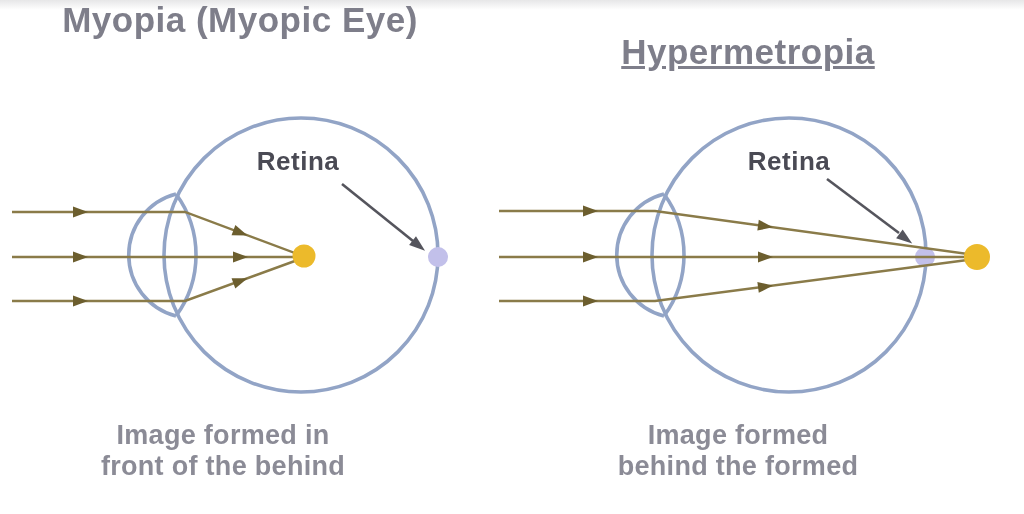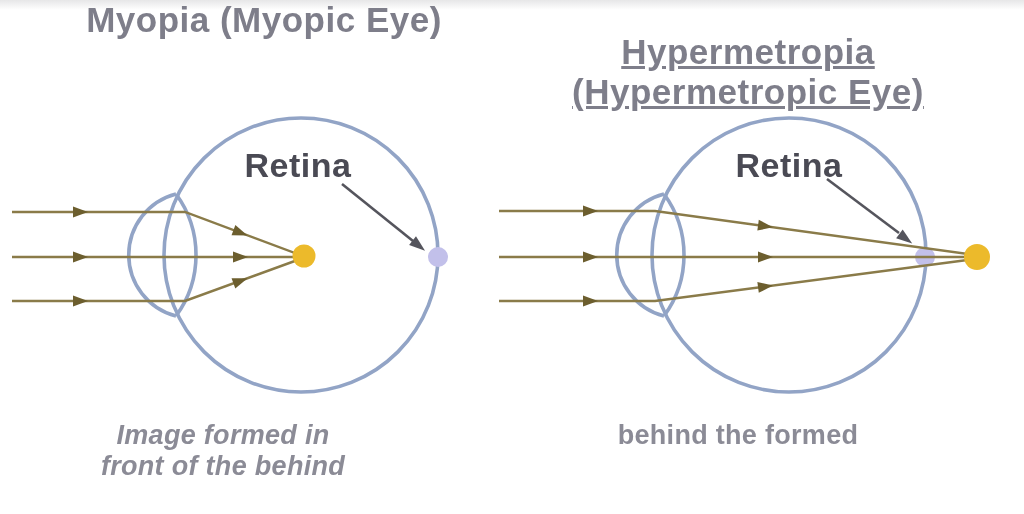--- a/index.html
+++ b/index.html
@@ -19,28 +19,28 @@
   .stage{
     position:relative;width:1024px;height:514px;background:var(--bg);
     overflow:hidden;
   }
   .top-fade{
     position:absolute;left:0;top:0;width:1024px;height:10px;
     background:linear-gradient(to bottom, rgba(120,120,125,0.18), rgba(120,120,125,0));
   }
   .diagram-svg{position:absolute;left:0;top:0;}
   .txt{position:absolute;text-align:center;font-weight:bold;}
-  .title-left{left:0;top:63;width:480;font-size:35px;color:var(--title-text);letter-spacing:0.5px;padding-left:24px;}
+  .title-left{left:0;top:63;width:480;font-size:35px;color:var(--title-text);letter-spacing:0.5px;}
   .title-left{width:480px;}
   .title-right{left:508px;top:32px;width:480px;font-size:35px;line-height:40px;color:var(--title-text);letter-spacing:0.5px;text-decoration:underline;}
-  .retina-label{width:160px;top:146px;font-size:34px;color:var(--retina-text);letter-spacing:0.5px;}
+  .retina-label{width:160px;top:146px;font-size:26px;color:var(--retina-text);letter-spacing:0.5px;}
   .retina-left{left:218px;}
   .retina-right{left:709px;}
   .caption{width:380px;top:420px;font-size:27px;line-height:31px;color:var(--caption-text);letter-spacing:0.3px;}
-  .caption-left{left:33px;font-style:italic;}
+  .caption-left{left:33px;}
   .caption-right{left:548px;}
   .ray{stroke:var(--ray);stroke-width:2.4;fill:none;}
   .eyeline{stroke:var(--eye-outline);stroke-width:3.6;fill:none;}
   .ah{fill:var(--arrowhead);}
   .ptr{stroke:var(--pointer-arrow);stroke-width:2.6;fill:none;}
   .ptrhead{fill:var(--pointer-arrow);}
 </style>
 </head>
 <body>
 
@@ -103,28 +103,28 @@
 
       <path d="M827,179 L899,233" class="ptr"></path>
       <path d="M9,0 L-7,-5.5 L-7,5.5 Z" transform="translate(905,238) rotate(36.8)" class="ptrhead"></path>
     </g>
   </svg>
 
   <div class="txt title-left">Myopia (Myopic Eye)</div>
 
   <div class="txt title-right">
     <div>Hypermetropia</div>
-    <div>(Hypermetropic Eye)</div>
   </div>
 
   <div class="txt retina-label retina-left">Retina</div>
 
   <div class="txt retina-label retina-right">Retina</div>
 
   <div class="txt caption caption-left">
     <div>Image formed in</div>
     <div>front of the behind</div>
   </div>
 
   <div class="txt caption caption-right">
+    <div>Image formed</div>
     <div>behind the formed</div>
   </div>
 </div>
 
 </body></html>

